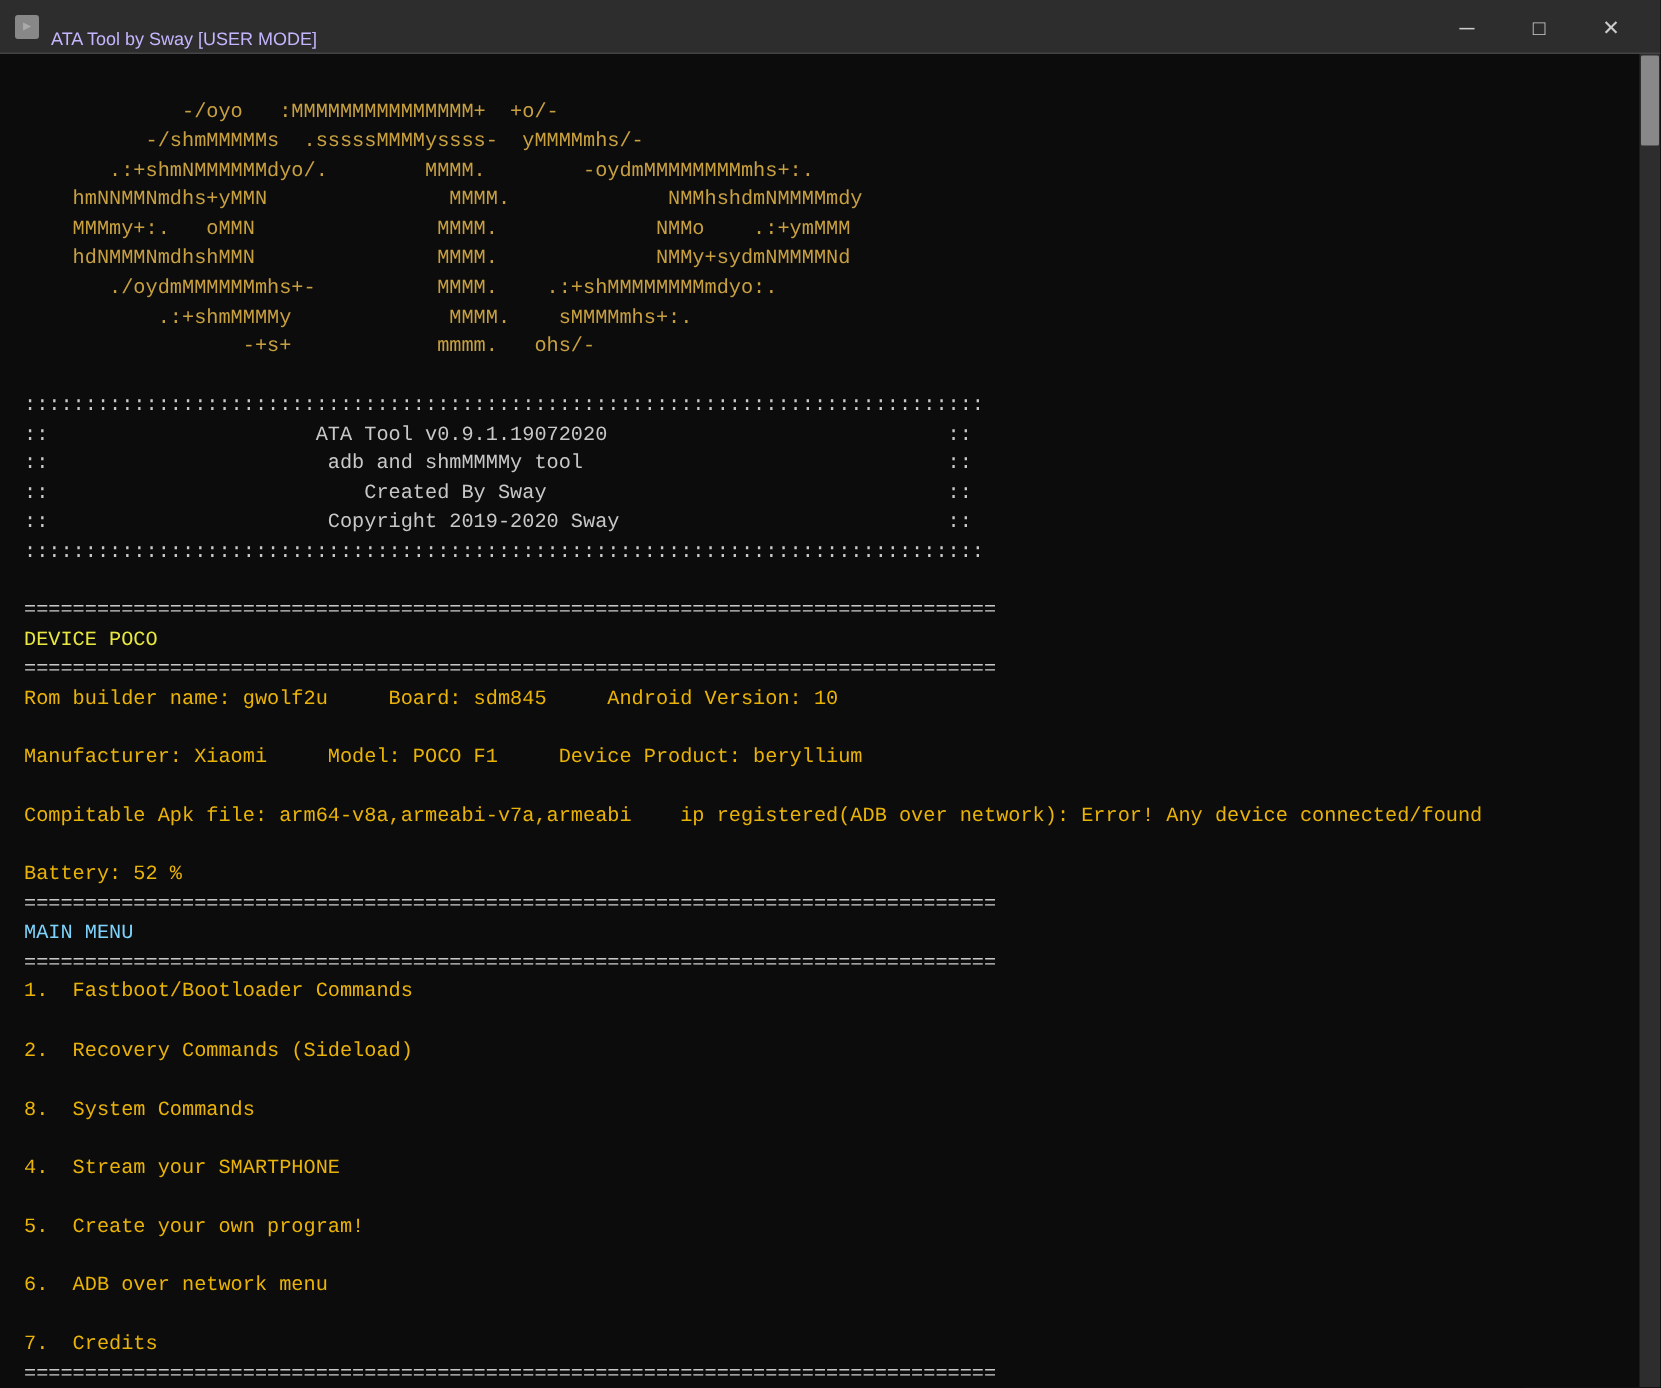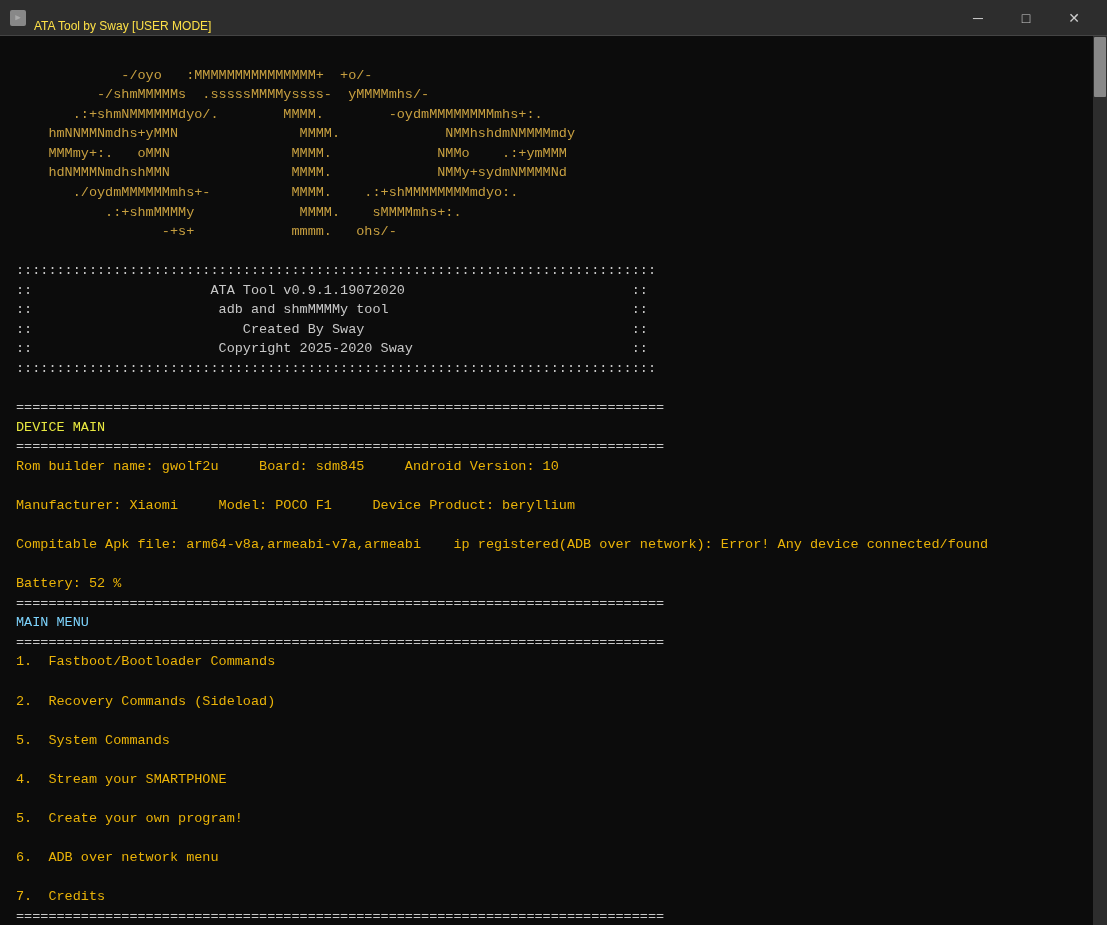--- a/index.html
+++ b/index.html
@@ -39,21 +39,21 @@
       width: 16px;
       height: 16px;
       background: #888;
       border-radius: 2px;
       display: flex;
       align-items: center;
       justify-content: center;
     }
 
     .title-bar-text {
-      color: #fde047;
+      color: #c4b5fd;
       font-size: 12px;
       font-family: 'Segoe UI', Arial, sans-serif;
       margin-top: 16px;
     }
 
     .title-bar-buttons {
       display: flex;
       gap: 2px;
     }
 
@@ -156,41 +156,41 @@
     MMMmy+:.   oMMN               MMMM.             NMMo    .:+ymMMM
     hdNMMMNmdhshMMN               MMMM.             NMMy+sydmNMMMMNd
        ./oydmMMMMMMmhs+-          MMMM.    .:+shMMMMMMMMmdyo:.
            .:+shmMMMMy             MMMM.    sMMMMmhs+:.
                   -+s+            mmmm.   ohs/-</span>
 
 <span class="border-line">:::::::::::::::::::::::::::::::::::::::::::::::::::::::::::::::::::::::::::::::</span>
 <span class="border-line">::                      ATA Tool v0.9.1.19072020                            ::</span>
 <span class="border-line">::                       adb and shmMMMMy tool                              ::</span>
 <span class="border-line">::                          Created By Sway                                 ::</span>
-<span class="border-line">::                       Copyright 2025-2020 Sway                           ::</span>
+<span class="border-line">::                       Copyright 2019-2020 Sway                           ::</span>
 <span class="border-line">:::::::::::::::::::::::::::::::::::::::::::::::::::::::::::::::::::::::::::::::</span>
 
 <span class="separator">================================================================================</span>
-<span class="device-info-label">DEVICE MAIN</span>
+<span class="device-info-label">DEVICE POCO</span>
 <span class="separator">================================================================================</span>
 <span class="white">Rom builder name: gwolf2u     Board: sdm845     Android Version: 10</span>
 
 <span class="white">Manufacturer: Xiaomi     Model: POCO F1     Device Product: beryllium</span>
 
 <span class="white">Compitable Apk file: arm64-v8a,armeabi-v7a,armeabi    ip registered(ADB over network): Error! Any device connected/found</span>
 
 <span class="white">Battery: 52 %</span>
 <span class="separator">================================================================================</span>
 <span class="menu-header">MAIN MENU</span>
 <span class="separator">================================================================================</span>
 <span class="white">1.  Fastboot/Bootloader Commands</span>
 
 <span class="white">2.  Recovery Commands (Sideload)</span>
 
-<span class="white">5.  System Commands</span>
+<span class="white">8.  System Commands</span>
 
 <span class="white">4.  Stream your SMARTPHONE</span>
 
 <span class="white">5.  Create your own program!</span>
 
 <span class="white">6.  ADB over network menu</span>
 
 <span class="white">7.  Credits</span>
 <span class="separator">================================================================================</span>
 

